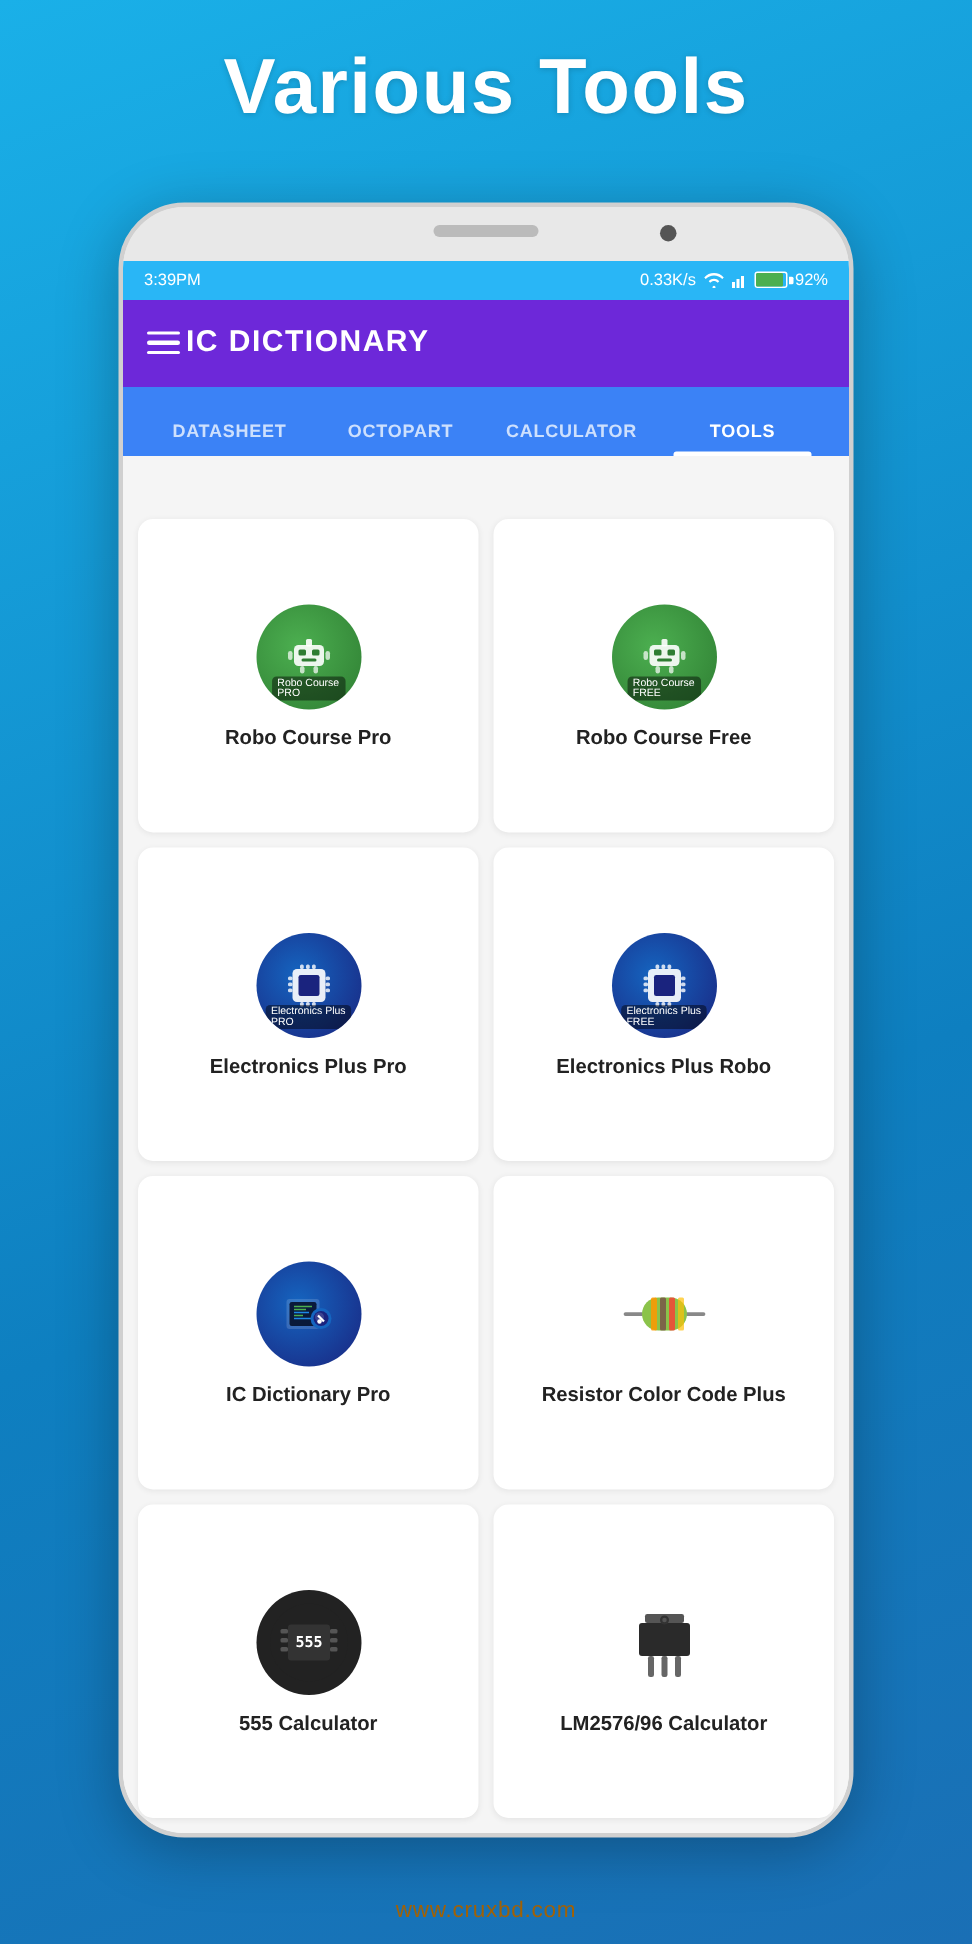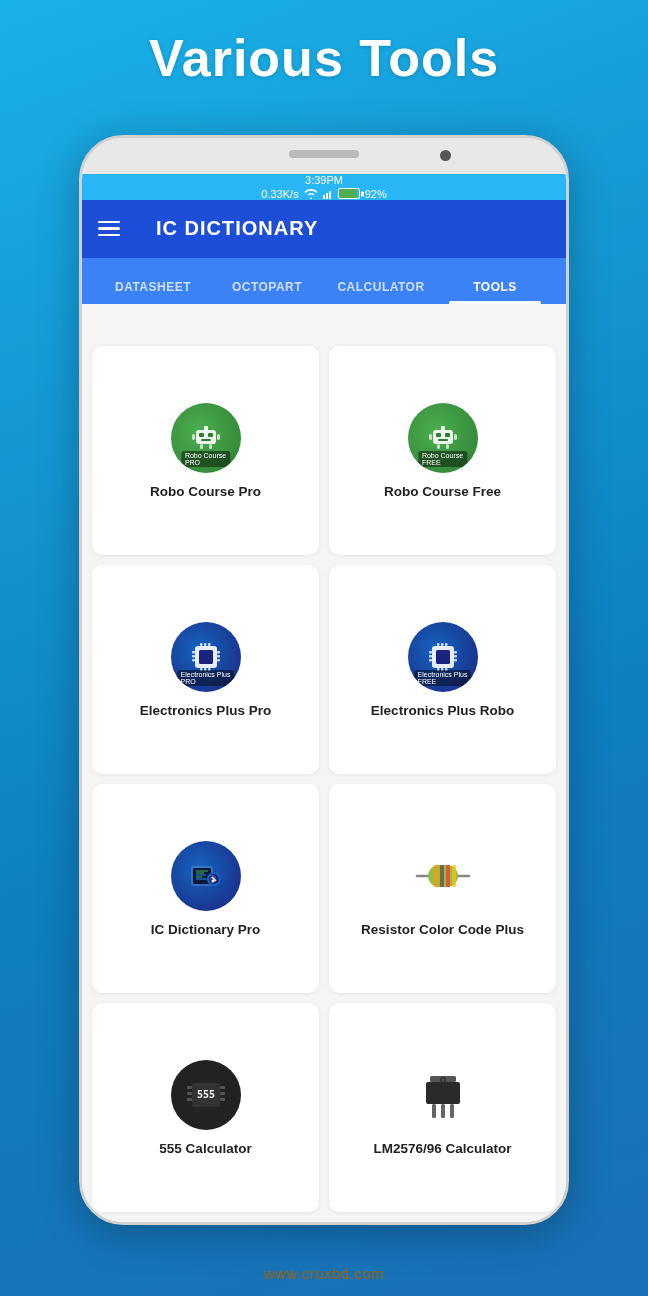--- a/index.html
+++ b/index.html
@@ -72,39 +72,38 @@
     }
     .status-bar {
       background: #29b6f6;
       height: 26px;
       display: flex;
       align-items: center;
       justify-content: space-between;
       padding: 0 14px;
       color: white;
       font-size: 11px;
-      flex-direction: column;
     }
     .status-left { font-size: 11px; }
     .status-right { display: flex; align-items: center; gap: 5px; font-size: 11px; }
     .battery-icon {
       width: 22px; height: 11px; border: 1.5px solid white; border-radius: 2px; position: relative; display: inline-block;
     }
     .battery-icon::after {
       content: ''; position: absolute; right: -5px; top: 50%; transform: translateY(-50%);
       width: 3px; height: 5px; background: white; border-radius: 0 1px 1px 0;
     }
     .battery-fill { background: #4caf50; height: 100%; width: 92%; border-radius: 1px; }
     .app-bar {
-      background: #1d4ed8;
+      background: #6d28d9;
       height: 58px;
       display: flex;
       align-items: center;
       padding: 0 16px;
-      gap: 36px;
+      gap: 4px;
     }
     .hamburger { display: flex; flex-direction: column; gap: 4px; cursor: pointer; }
     .hamburger span { width: 22px; height: 2.5px; background: white; border-radius: 2px; display: block; }
     .app-bar-title { color: white; font-size: 20px; font-weight: bold; letter-spacing: 1px; }
     .tab-bar {
       background: #3b82f6;
       height: 46px;
       display: flex;
       align-items: flex-end;
       padding: 0 14px;

